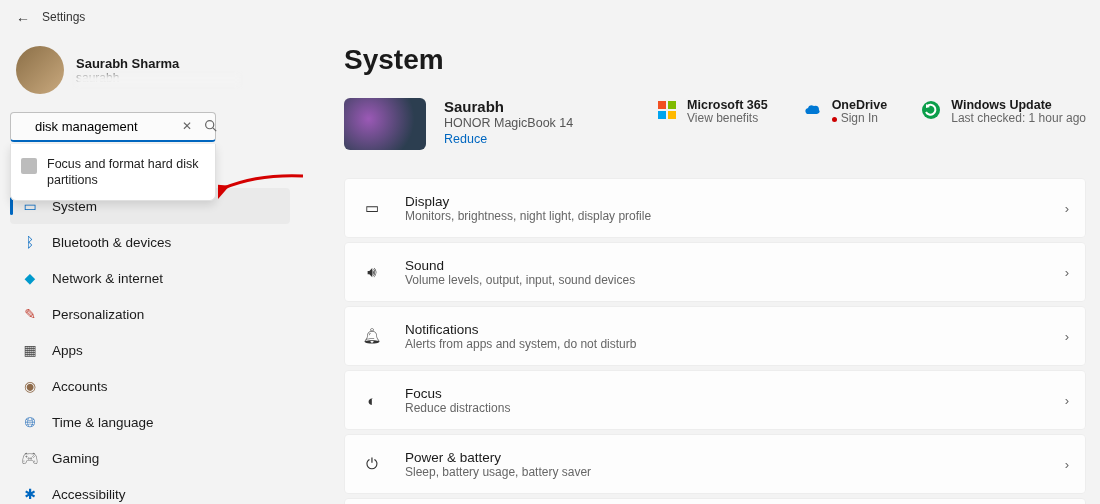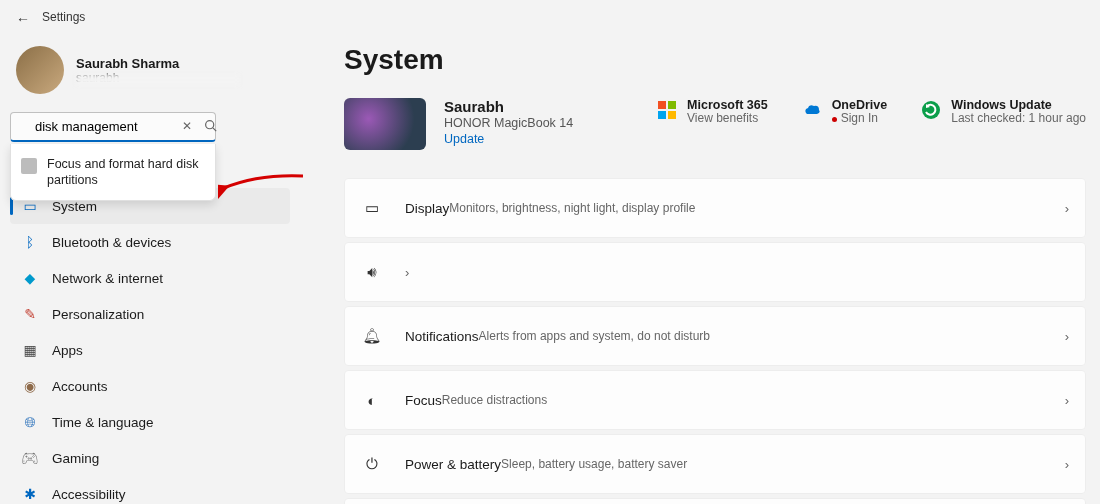--- a/index.html
+++ b/index.html
@@ -41,21 +41,21 @@
 .rename { font-size:12.5px; color:#0067c0; cursor:pointer; margin-top:2px;}
 .cloud-cards { display:flex; gap:34px; align-items:flex-start;}
 .ccard { display:flex; gap:10px; align-items:flex-start; cursor:pointer;}
 .ccard .cicon { width:20px; height:20px; margin-top:2px;}
 .ccard-title { font-size:12.5px; font-weight:600; line-height:1.15;}
 .ccard-sub { font-size:12px; color:#666; line-height:1.15;}
 .signin-dot { display:inline-block; width:5px; height:5px; background:#c00; border-radius:50%; margin-right:4px; vertical-align:middle;}
 
 .cat { display:flex; align-items:center; background:#fdfdfd; border:1px solid #ededed; border-radius:4px; height:60px; padding:0 16px; margin-bottom:4px; cursor:pointer;}
 .cat-icon { width:22px; display:flex; justify-content:center; color:#333; margin-right:22px; font-size:15px;}
-.cat-text { flex:1; display:flex; flex-direction:row;}
+.cat-text { flex:1; display:flex; flex-direction:column;}
 .cat-title { font-size:13.5px; color:#1a1a1a;}
 .cat-sub { font-size:12px; color:#666;}
 .chev { color:#666; font-size:13px;}
 
 .arrow { position:absolute; left:218px; top:136px; z-index:50; pointer-events:none;}
 </style>
 </head>
 <body>
 
 <div class="header">
@@ -141,21 +141,21 @@
   </aside>
 
   <main class="main">
     <h1 class="page-title">System</h1>
 
     <div class="device-row">
       <div class="thumb"></div>
       <div class="device-info">
         <span class="device-name">Saurabh</span>
         <span class="device-model">HONOR MagicBook 14</span>
-        <span class="rename">Update</span>
+        <span class="rename">Reduce</span>
       </div>
       <div class="cloud-cards">
         <div class="ccard">
           <span class="cicon"><svg width="20" height="20">
                 <rect x="1" y="1" width="8" height="8" fill="#f25022"></rect>
                 <rect x="11" y="1" width="8" height="8" fill="#7fba00"></rect>
                 <rect x="1" y="11" width="8" height="8" fill="#00a4ef"></rect>
                 <rect x="11" y="11" width="8" height="8" fill="#ffb900"></rect>
               </svg></span>
           <div>
@@ -190,20 +190,24 @@
         <div class="cat">
           <span class="cat-icon">▭</span>
           <div class="cat-text">
             <span class="cat-title">Display</span>
             <span class="cat-sub">Monitors, brightness, night light, display profile</span>
           </div>
           <span class="chev">›</span>
         </div>
         <div class="cat">
           <span class="cat-icon">🔊︎</span>
+          <div class="cat-text">
+            <span class="cat-title">Sound</span>
+            <span class="cat-sub">Volume levels, output, input, sound devices</span>
+          </div>
           <span class="chev">›</span>
         </div>
         <div class="cat">
           <span class="cat-icon">🔔︎</span>
           <div class="cat-text">
             <span class="cat-title">Notifications</span>
             <span class="cat-sub">Alerts from apps and system, do not disturb</span>
           </div>
           <span class="chev">›</span>
         </div>

